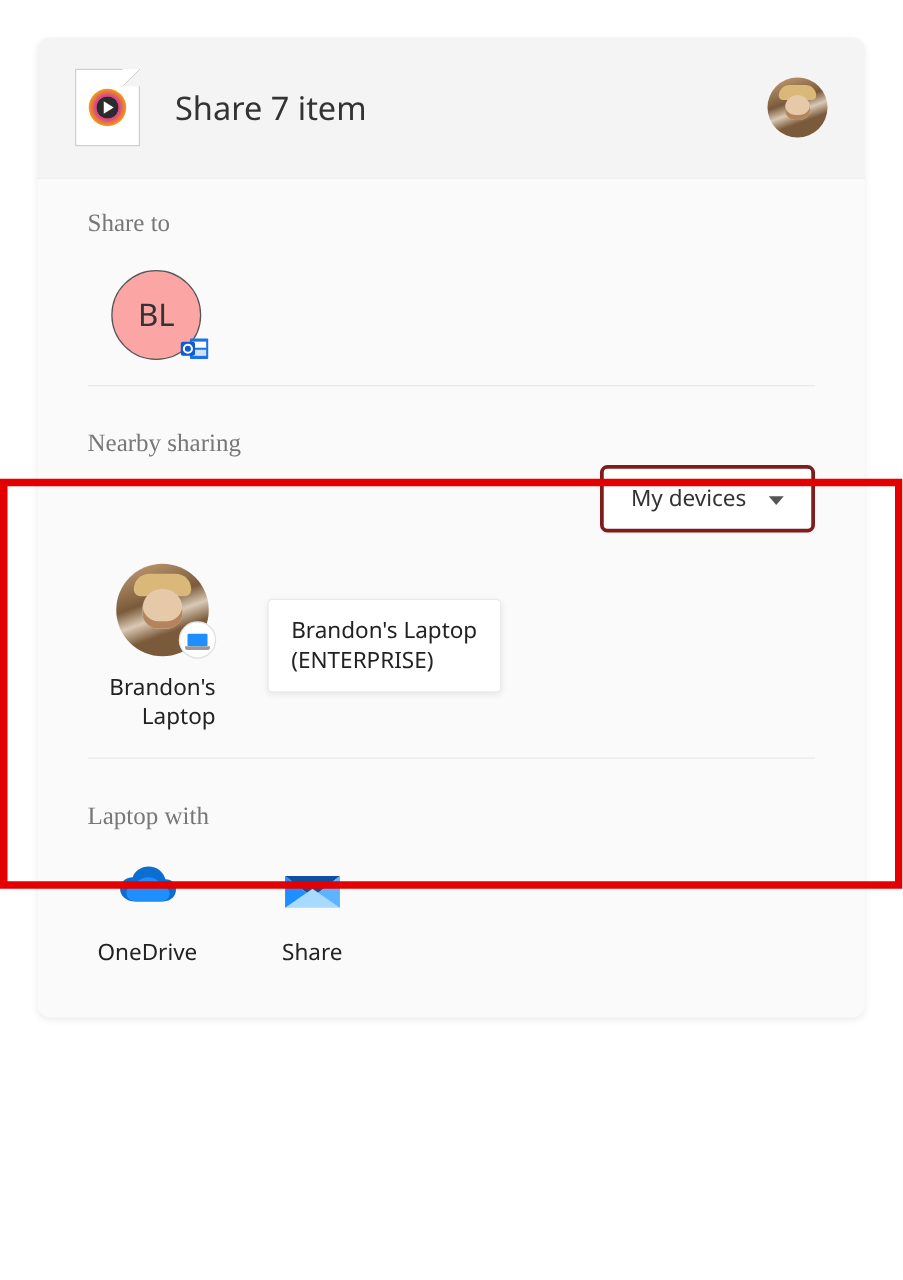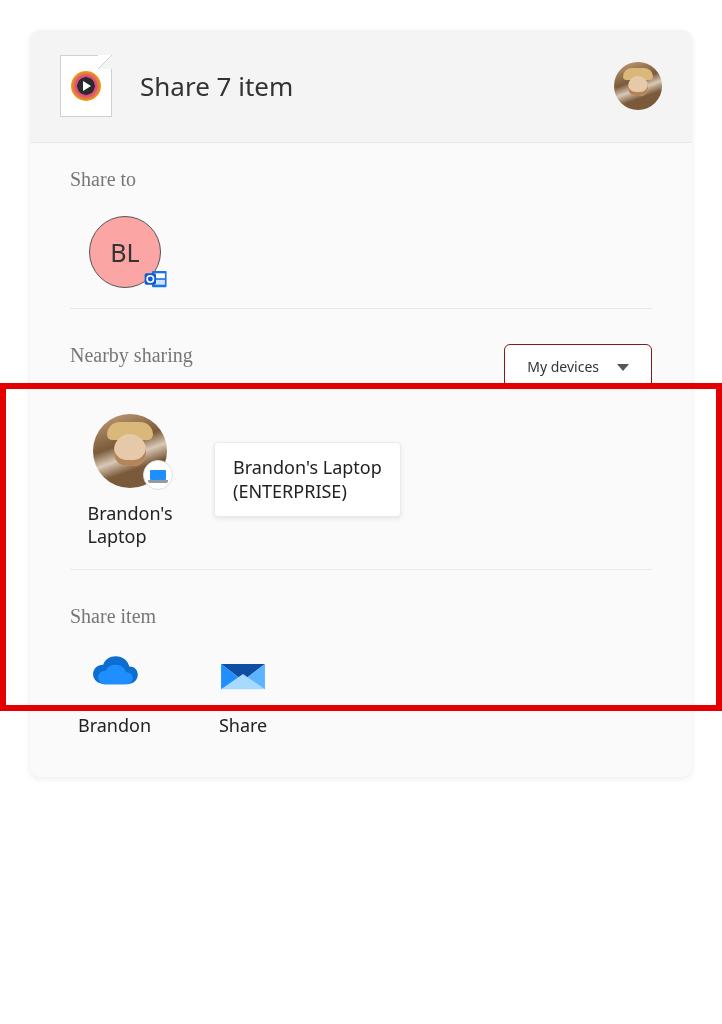--- a/index.html
+++ b/index.html
@@ -142,30 +142,31 @@
       margin-top: 14px;
       text-align: center;
       font-size: 18px;
       color: #222;
       line-height: 1.3;
     }
 
     
     .dropdown {
       background: #ffffff;
-      border: 1px solid #7f1d1d;
+      border: 3px solid #7f1d1d;
       border-radius: 6px;
       padding: 12px 22px;
       display: flex;
       align-items: center;
       gap: 18px;
-      font-size: 14px;
+      font-size: 18px;
       color: #333;
       cursor: pointer;
       box-shadow: 0 1px 2px rgba(0,0,0,0.04);
+      margin-top: 28px;
     }
     .chevron {
       width: 0; height: 0;
       border-left: 6px solid transparent;
       border-right: 6px solid transparent;
       border-top: 7px solid #555;
       margin-top: 2px;
     }
 
     
@@ -224,21 +225,21 @@
     .laptop-shape::after {
       content: "";
       position: absolute;
       left: -2px; right: -2px; bottom: -3px;
       height: 3px;
       background: #999;
       border-radius: 0 0 2px 2px;
     }
     .device-name {
       margin-top: 14px;
-      text-align: left;
+      text-align: right;
       font-size: 18px;
       color: #222;
       line-height: 1.3;
     }
     .tooltip {
       margin-top: 28px;
       background: #ffffff;
       border: 1px solid #eaeaea;
       border-radius: 4px;
       box-shadow: 0 2px 5px rgba(0,0,0,0.08);
@@ -338,30 +339,30 @@
 Laptop</div>
       </div>
       <div class="tooltip">Brandon's Laptop
 (ENTERPRISE)</div>
     </div>
   </div>
 
   <div class="divider"></div>
 
   <div class="section">
-    <div class="section-title">Share item</div>
+    <div class="section-title">Laptop with</div>
     <div class="apps-row">
       <div class="app-item">
         <div class="app-icon">
           <svg viewBox="0 0 64 44" width="54" height="42">
             <path d="M20 34c-8 0-14-5-14-12 0-6 5-11 12-11 2-6 8-10 15-10 8 0 14 5 16 12 6 0 10 4 10 10 0 6-5 11-12 11H20z" fill="#0b6ed0"></path>
             <path d="M22 34c-6 0-10-3-10-8 0-4 3-8 9-8 2-5 7-7 12-7 6 0 11 4 12 9 5 0 8 3 8 7 0 4-4 7-9 7H22z" fill="#1f8fff"></path>
           </svg>
         </div>
-        <div class="app-label">Brandon</div>
+        <div class="app-label">OneDrive</div>
       </div>
       <div class="app-item">
         <div class="app-icon">
           <svg viewBox="0 0 64 44" width="54" height="42">
             <polygon points="6,10 58,10 32,30" fill="#0f4ea0"></polygon>
             <polygon points="6,10 6,40 32,30" fill="#1f8fff"></polygon>
             <polygon points="58,10 58,40 32,30" fill="#5cb3ff"></polygon>
             <polygon points="6,40 58,40 32,22" fill="#a8d9ff"></polygon>
           </svg>
         </div>

